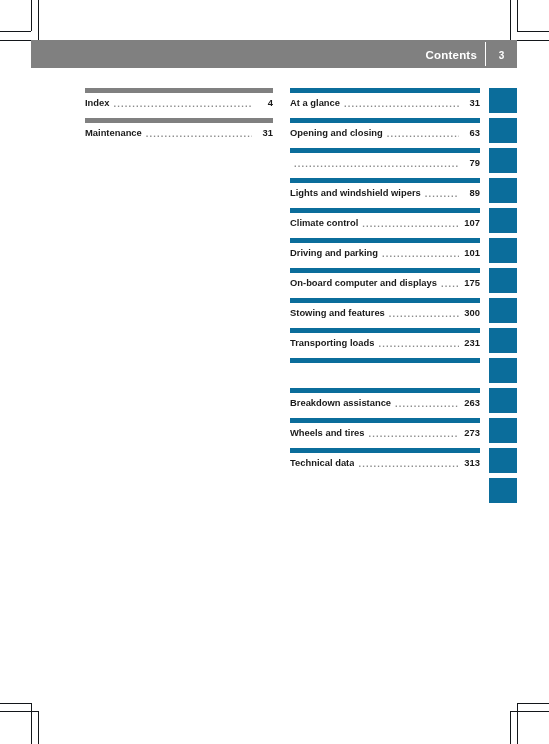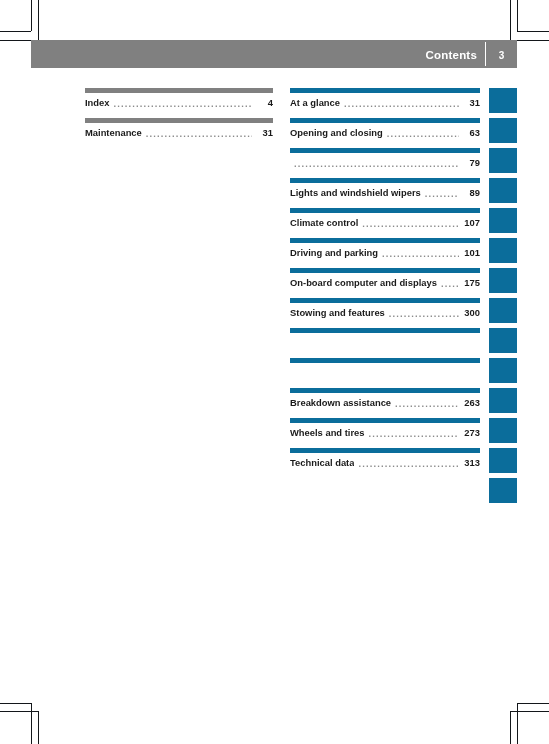--- a/index.html
+++ b/index.html
@@ -257,20 +257,25 @@
       <div class="toc-entry">
         <div class="rule rule-blue"></div>
         <div class="entry-line">
           <span class="entry-label">Stowing and features</span>
           <span class="leader"></span>
           <span class="entry-page">300</span>
         </div>
       </div>
       <div class="toc-entry">
         <div class="rule rule-blue"></div>
+        <div class="entry-line">
+          <span class="entry-label">Transporting loads</span>
+          <span class="leader"></span>
+          <span class="entry-page">231</span>
+        </div>
       </div>
       <div class="toc-entry">
         <div class="rule rule-blue"></div>
       </div>
       <div class="toc-entry">
         <div class="rule rule-blue"></div>
         <div class="entry-line">
           <span class="entry-label">Breakdown assistance</span>
           <span class="leader"></span>
           <span class="entry-page">263</span>

